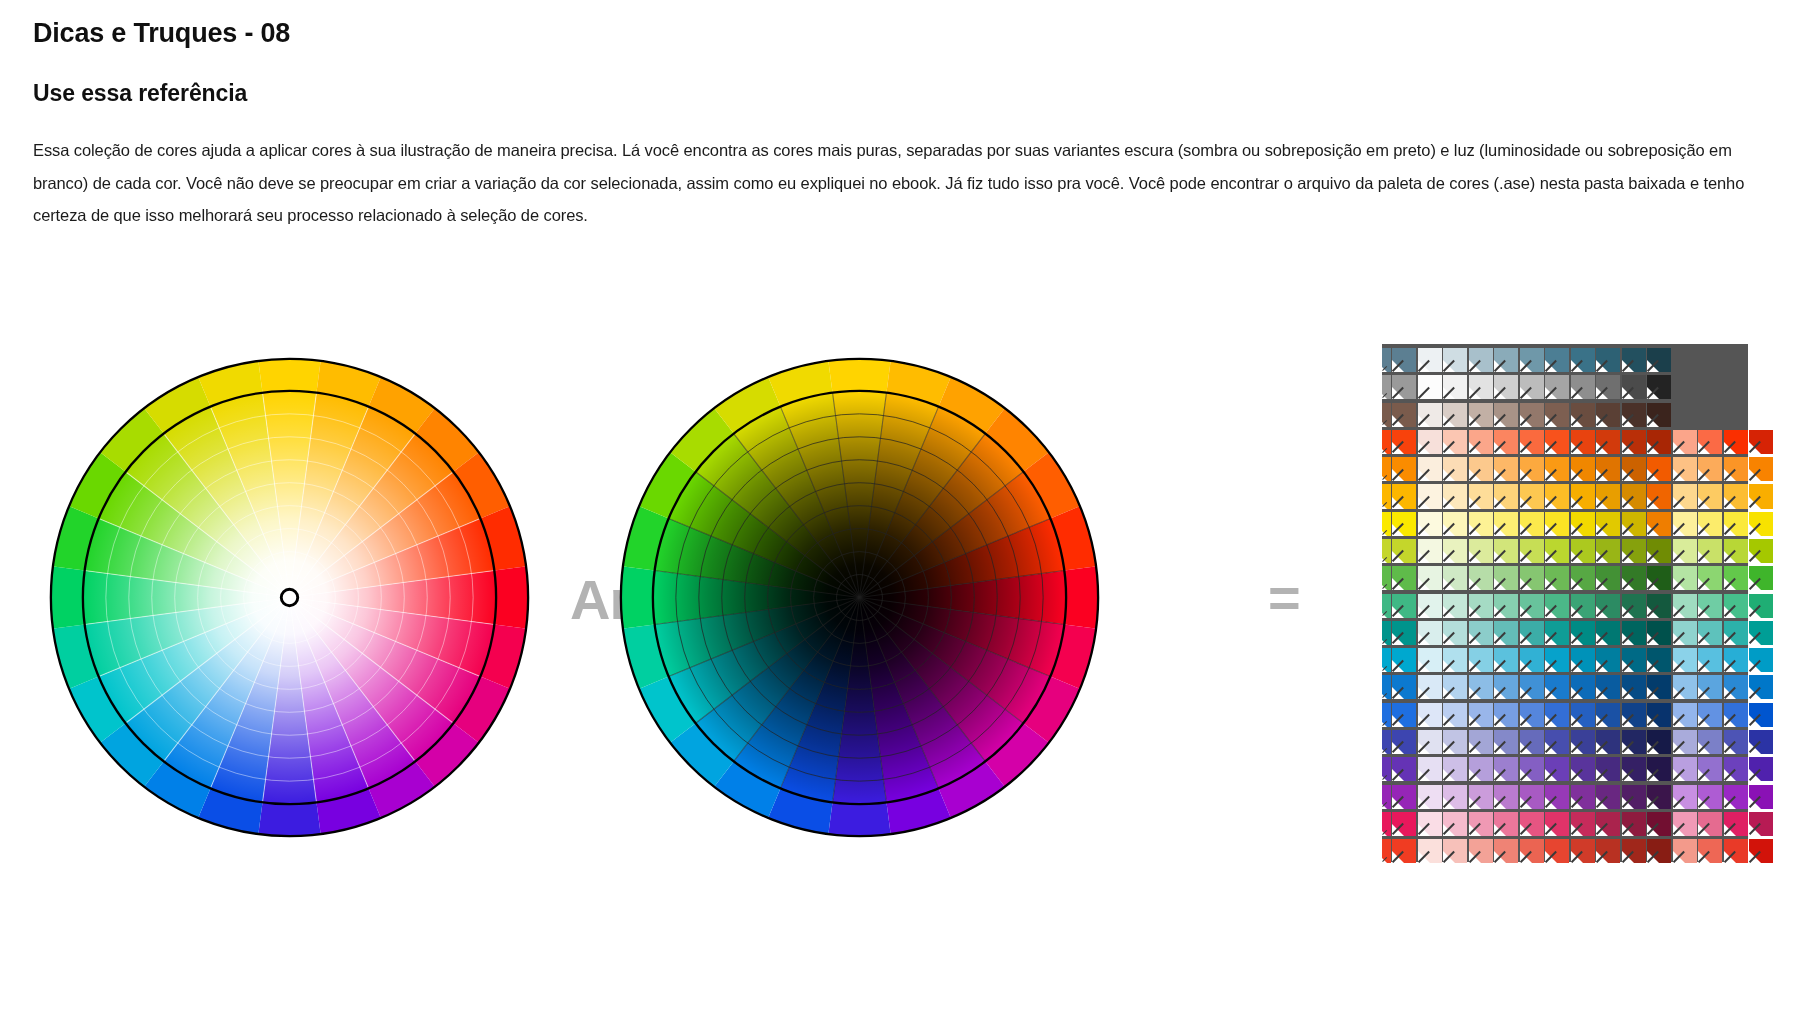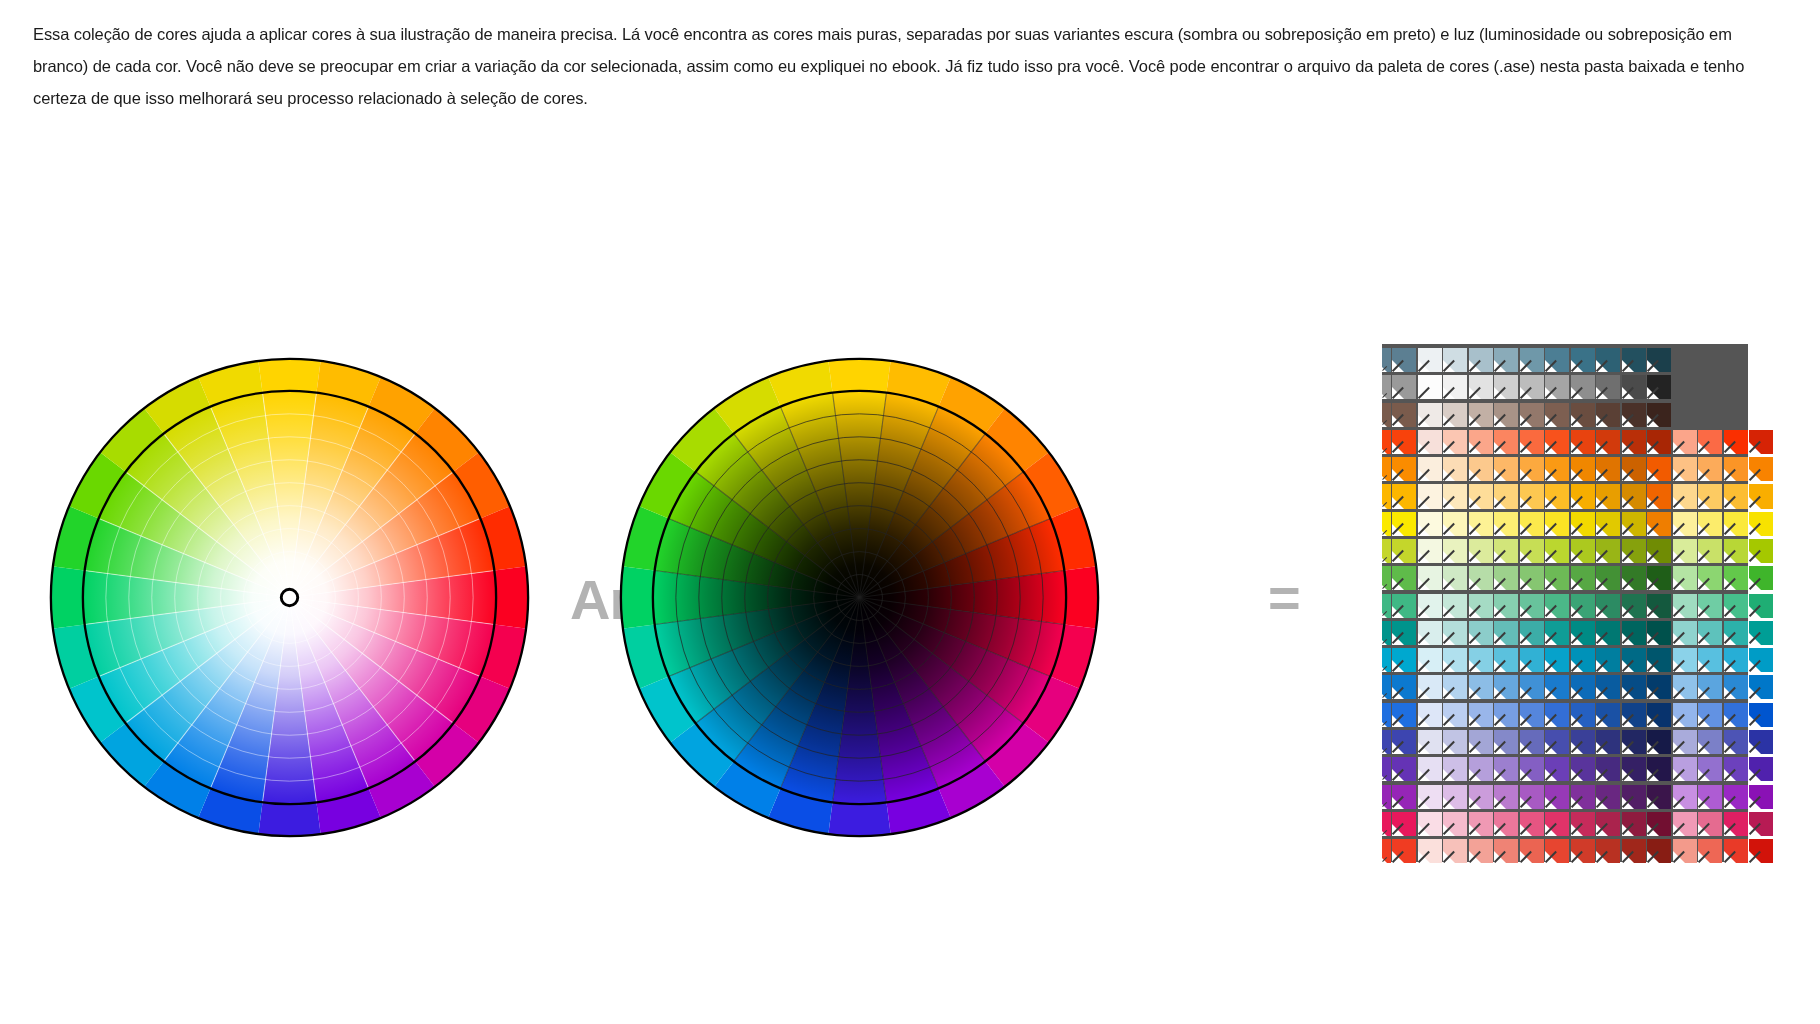--- a/index.html
+++ b/index.html
@@ -76,20 +76,22 @@
     z-index:2;
   }
   .sw.narrow::before{width:6px;height:1.2px;}
 </style>
 </head>
 <body>
 
 <div class="page">
 
   <div class="text-block">
+    <h1 class="h-title">Dicas e Truques - 08</h1>
+    <h2 class="h-sub">Use essa referência</h2>
     <p class="body-par">Essa coleção de cores ajuda a aplicar cores à sua ilustração de maneira precisa. Lá você encontra as cores mais puras, separadas por suas variantes escura (sombra ou sobreposição em preto) e luz (luminosidade ou sobreposição em branco) de cada cor. Você não deve se preocupar em criar a variação da cor selecionada, assim como eu expliquei no ebook. Já fiz tudo isso pra você. Você pode encontrar o arquivo da paleta de cores (.ase) nesta pasta baixada e tenho certeza de que isso melhorará seu processo relacionado à seleção de cores.</p>
   </div>
 
   <div class="wheel-wrap" id="wheel-light">
     <svg class="wheel-svg" viewBox="0 0 500 500">
       <defs>
         <radialGradient id="tintFade" cx="50%" cy="50%" r="50%">
           <stop offset="0%" stop-color="#ffffff" stop-opacity="1"></stop>
           <stop offset="18%" stop-color="#ffffff" stop-opacity="0.97"></stop>
           <stop offset="38%" stop-color="#ffffff" stop-opacity="0.78"></stop>

